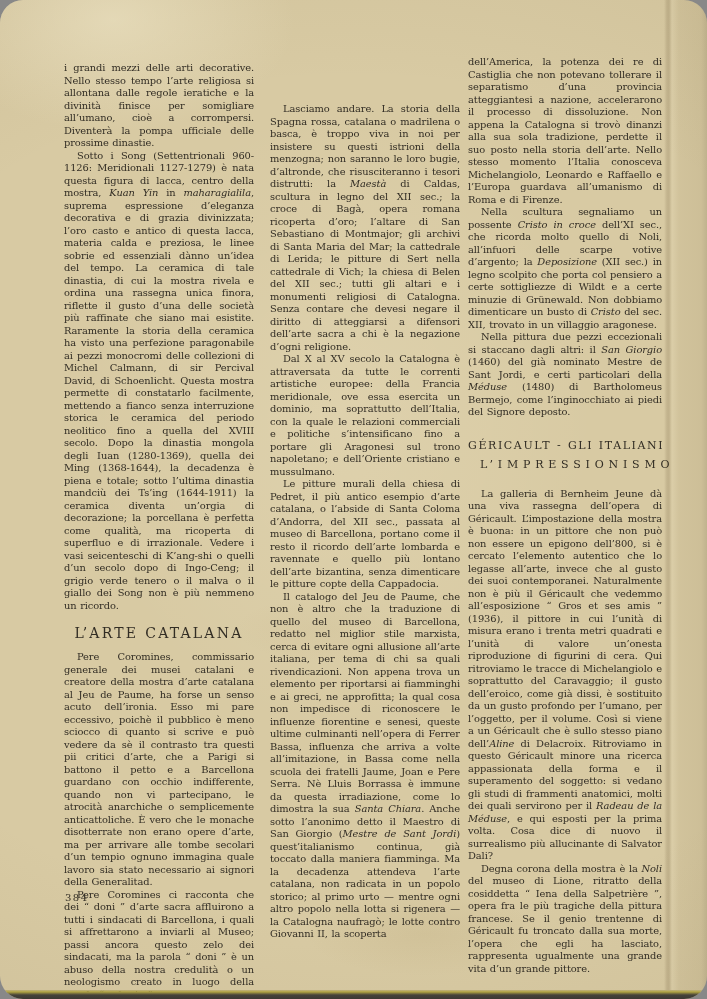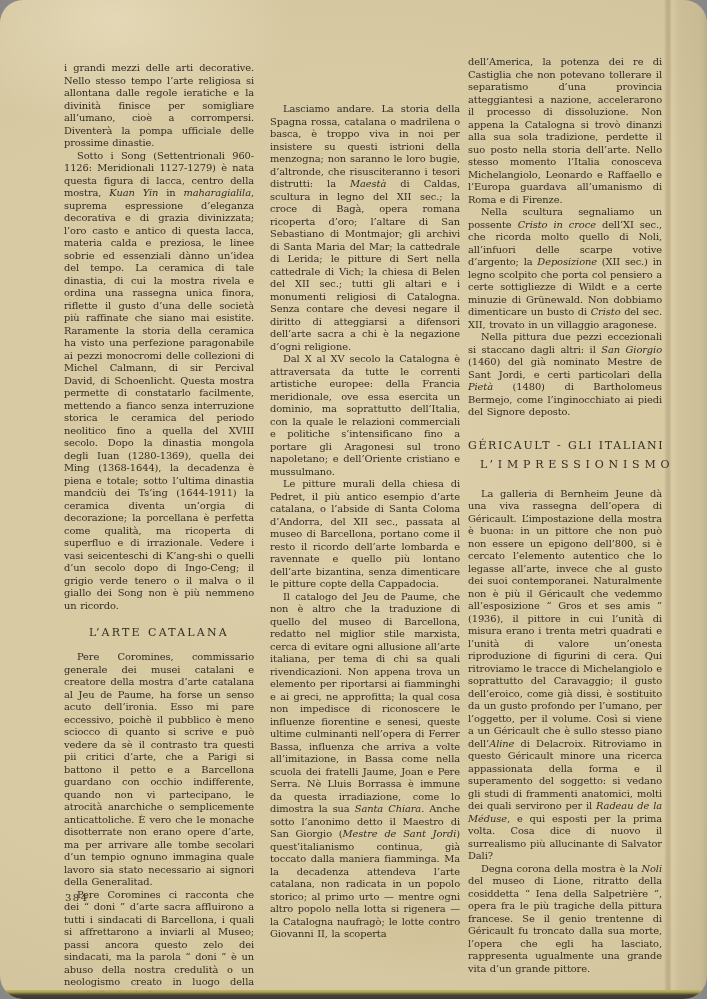--- a/index.html
+++ b/index.html
@@ -30,21 +30,21 @@
     text-align:justify;
     hyphens:auto;
   }
   .col1{left:64px;top:62px;width:190px;}
   .col2{left:270px;top:59px;width:190px;margin-top:44px;}
   .col3{left:468px;top:56px;width:194px;}
   p.para{margin:0;}
   p.para.indent{text-indent:13px;}
   .it{font-style:italic;}
   .heading{text-align:center;margin:14px 0 11px;}
-  .heading-line{letter-spacing:2.2px;font-size:11px;line-height:14px;white-space:nowrap;}
+  .heading-line{letter-spacing:2.2px;font-size:14px;line-height:14px;white-space:nowrap;}
   .heading-line.spread{letter-spacing:4.6px;margin-left:12px;}
   .col3 .heading{margin:17px 0 14px;}
   .col3 .heading-line{font-size:11px;line-height:19px;letter-spacing:1.6px;}
   .col3 .heading-line.spread{letter-spacing:4.8px;}
   .page-number{
     position:absolute;left:65px;top:892px;
     font-size:10px;letter-spacing:1.5px;
   }
   .right-edge{
     position:absolute;top:0;right:0;bottom:9px;width:50px;pointer-events:none;
@@ -84,21 +84,21 @@
     </div>
   <div class="col col2">
       <p class="para indent"><span>Lasciamo andare. La storia della Spagna rossa, catalana o madrilena o basca, è troppo viva in noi per insistere su questi istrioni della menzogna; non saranno le loro bugie, d’altronde, che risusciteranno i tesori distrutti: la </span><span class="it">Maestà</span><span> di Caldas, scultura in legno del XII sec.; la croce di Bagà, opera romana ricoperta d’oro; l’altare di San Sebastiano di Montmajor; gli archivi di Santa Maria del Mar; la cattedrale di Lerida; le pitture di Sert nella cattedrale di Vich; la chiesa di Belen del XII sec.; tutti gli altari e i monumenti religiosi di Catalogna. Senza contare che devesi negare il diritto di atteggiarsi a difensori dell’arte sacra a chi è la negazione d’ogni religione.</span></p>
       <p class="para indent"><span>Dal X al XV secolo la Catalogna è attraversata da tutte le correnti artistiche europee: della Francia meridionale, ove essa esercita un dominio, ma soprattutto dell’Italia, con la quale le relazioni commerciali e politiche s’intensificano fino a portare gli Aragonesi sul trono napoletano; e dell’Oriente cristiano e mussulmano.</span></p>
       <p class="para indent"><span>Le pitture murali della chiesa di Pedret, il più antico esempio d’arte catalana, o l’abside di Santa Coloma d’Andorra, del XII sec., passata al museo di Barcellona, portano come il resto il ricordo dell’arte lombarda e ravennate e quello più lontano dell’arte bizantina, senza dimenticare le pitture copte della Cappadocia.</span></p>
       <p class="para indent"><span>Il catalogo del Jeu de Paume, che non è altro che la traduzione di quello del museo di Barcellona, redatto nel miglior stile marxista, cerca di evitare ogni allusione all’arte italiana, per tema di chi sa quali rivendicazioni. Non appena trova un elemento per riportarsi ai fiamminghi e ai greci, ne approfitta; la qual cosa non impedisce di riconoscere le influenze fiorentine e senesi, queste ultime culminanti nell’opera di Ferrer Bassa, influenza che arriva a volte all’imitazione, in Bassa come nella scuola dei fratelli Jaume, Joan e Pere Serra. Nè Lluis Borrassa è immune da questa irradiazione, come lo dimostra la sua </span><span class="it">Santa Chiara</span><span>. Anche sotto l’anonimo detto il Maestro di San Giorgio (</span><span class="it">Mestre de Sant Jordi</span><span>) quest’italianismo continua, già toccato dalla maniera fiamminga. Ma la decadenza attendeva l’arte catalana, non radicata in un popolo storico; al primo urto — mentre ogni altro popolo nella lotta si rigenera — la Catalogna naufragò; le lotte contro Giovanni II, la scoperta</span></p>
     </div>
   <div class="col col3">
       <p class="para"><span>dell’America, la potenza dei re di Castiglia che non potevano tollerare il separatismo d’una provincia atteggiantesi a nazione, accelerarono il processo di dissoluzione. Non appena la Catalogna si trovò dinanzi alla sua sola tradizione, perdette il suo posto nella storia dell’arte. Nello stesso momento l’Italia conosceva Michelangiolo, Leonardo e Raffaello e l’Europa guardava all’umanismo di Roma e di Firenze.</span></p>
       <p class="para indent"><span>Nella scultura segnaliamo un possente </span><span class="it">Cristo in croce</span><span> dell’XI sec., che ricorda molto quello di Noli, all’infuori delle scarpe votive d’argento; la </span><span class="it">Deposizione</span><span> (XII sec.) in legno scolpito che porta col pensiero a certe sottigliezze di Wildt e a certe minuzie di Grünewald. Non dobbiamo dimenticare un busto di </span><span class="it">Cristo</span><span> del sec. XII, trovato in un villaggio aragonese.</span></p>
-      <p class="para indent"><span>Nella pittura due pezzi eccezionali si staccano dagli altri: il </span><span class="it">San Giorgio</span><span> (1460) del già nominato Mestre de Sant Jordi, e certi particolari della </span><span class="it">Pietà</span><span> (1480) di Bartholomeus Bermejo, come l’inginocchiato ai piedi del Signore deposto.</span></p>
+      <p class="para indent"><span>Nella pittura due pezzi eccezionali si staccano dagli altri: il </span><span class="it">San Giorgio</span><span> (1460) del già nominato Mestre de Sant Jordi, e certi particolari della </span><span class="it">Méduse</span><span> (1480) di Bartholomeus Bermejo, come l’inginocchiato ai piedi del Signore deposto.</span></p>
       <div class="heading">
         <div class="heading-line">GÉRICAULT - GLI ITALIANI</div>
         <div class="heading-line spread">L’IMPRESSIONISMO</div>
       </div>
       <p class="para indent"><span>La galleria di Bernheim Jeune dà una viva rassegna dell’opera di Géricault. L’impostazione della mostra è buona: in un pittore che non può non essere un epigono dell’800, si è cercato l’elemento autentico che lo legasse all’arte, invece che al gusto dei suoi contemporanei. Naturalmente non è più il Géricault che vedemmo all’esposizione “ Gros et ses amis ” (1936), il pittore in cui l’unità di misura erano i trenta metri quadrati e l’unità di valore un’onesta riproduzione di figurini di cera. Qui ritroviamo le tracce di Michelangiolo e soprattutto del Caravaggio; il gusto dell’eroico, come già dissi, è sostituito da un gusto profondo per l’umano, per l’oggetto, per il volume. Così si viene a un Géricault che è sullo stesso piano dell’</span><span class="it">Aline</span><span> di Delacroix. Ritroviamo in questo Géricault minore una ricerca appassionata della forma e il superamento del soggetto: si vedano gli studi di frammenti anatomici, molti dei quali servirono per il </span><span class="it">Radeau de la Méduse</span><span>, e qui esposti per la prima volta. Cosa dice di nuovo il surrealismo più allucinante di Salvator Dali?</span></p>
       <p class="para indent"><span>Degna corona della mostra è la </span><span class="it">Noli</span><span> del museo di Lione, ritratto della cosiddetta “ Iena della Salpetrière ”, opera fra le più tragiche della pittura francese. Se il genio trentenne di Géricault fu troncato dalla sua morte, l’opera che egli ha lasciato, rappresenta ugualmente una grande vita d’un grande pittore.</span></p>
     </div>
   <div class="page-number">384</div>
   <div class="right-edge"></div>
   <div class="bottom-edge"></div>

